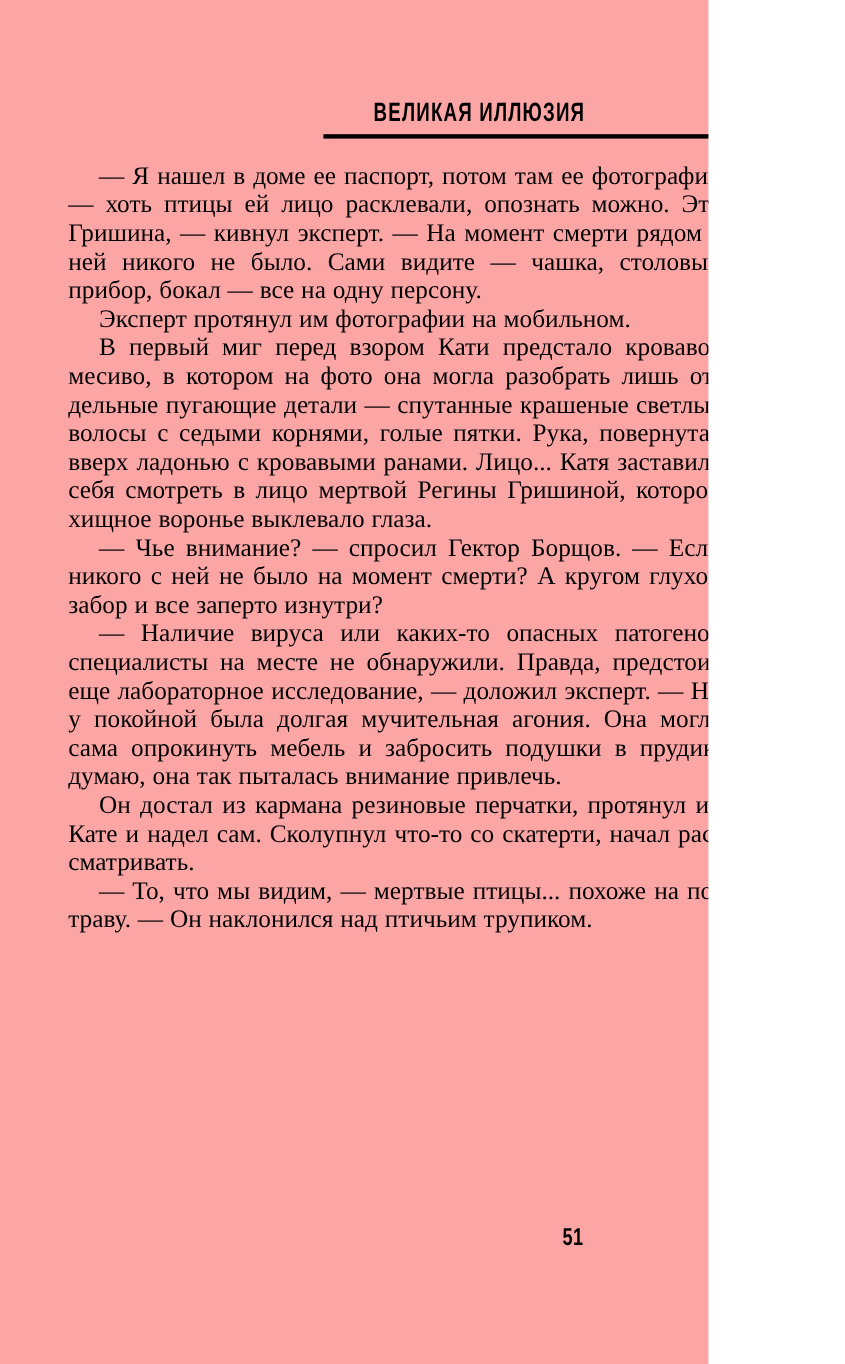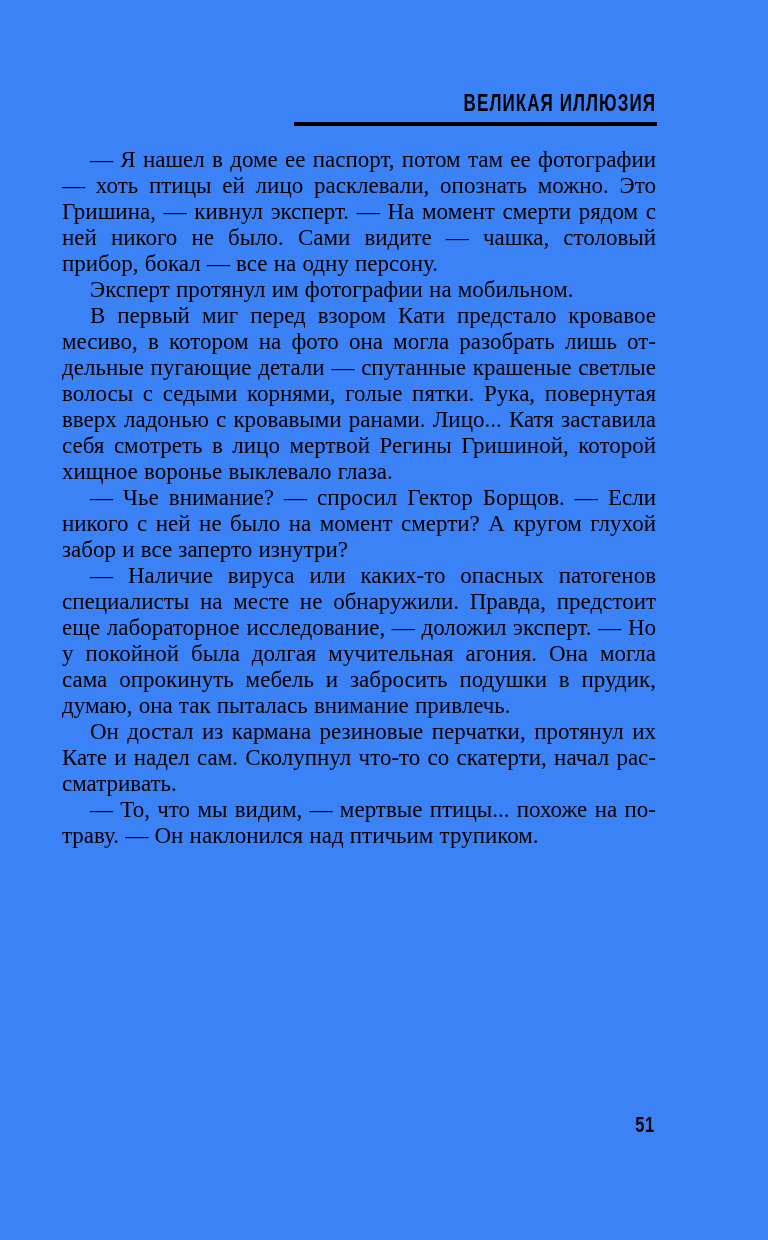--- a/index.html
+++ b/index.html
@@ -2,23 +2,23 @@
 <html lang="ru"><head>
 <meta charset="utf-8">
 <style>
   html, body {
     margin: 0;
     padding: 0;
     background: #ffffff;
   }
   .page {
     position: relative;
-    width: 768px;
+    width: 644px;
     height: 1240px;
-    background: #3b82f6;
+    background: #fca5a5;
     overflow: hidden;
     color: #000;
   }
   .running-title {
     position: absolute;
     top: 91px;
     right: 112px;
     font-family: "Liberation Sans", sans-serif;
     font-weight: 700;
     font-size: 24px;

